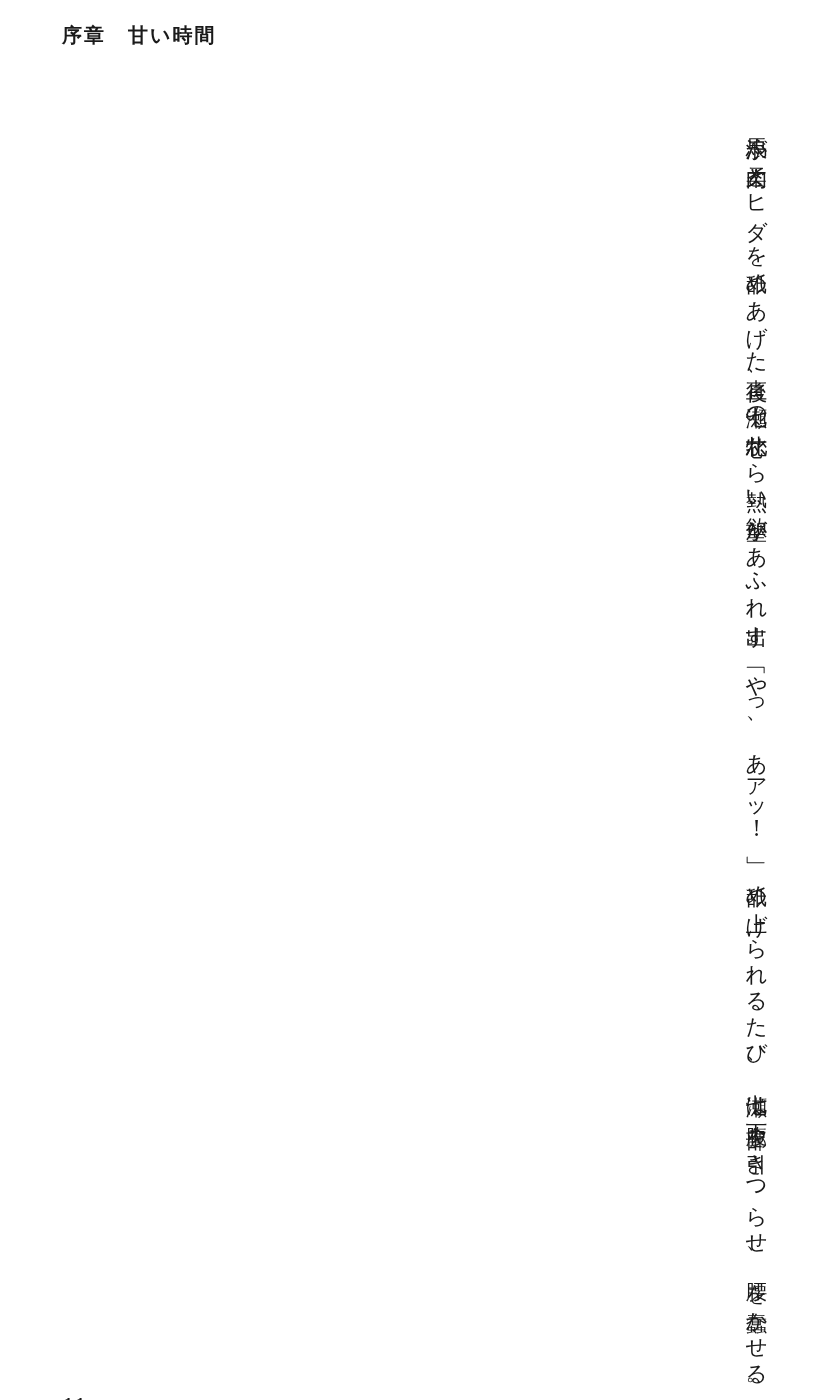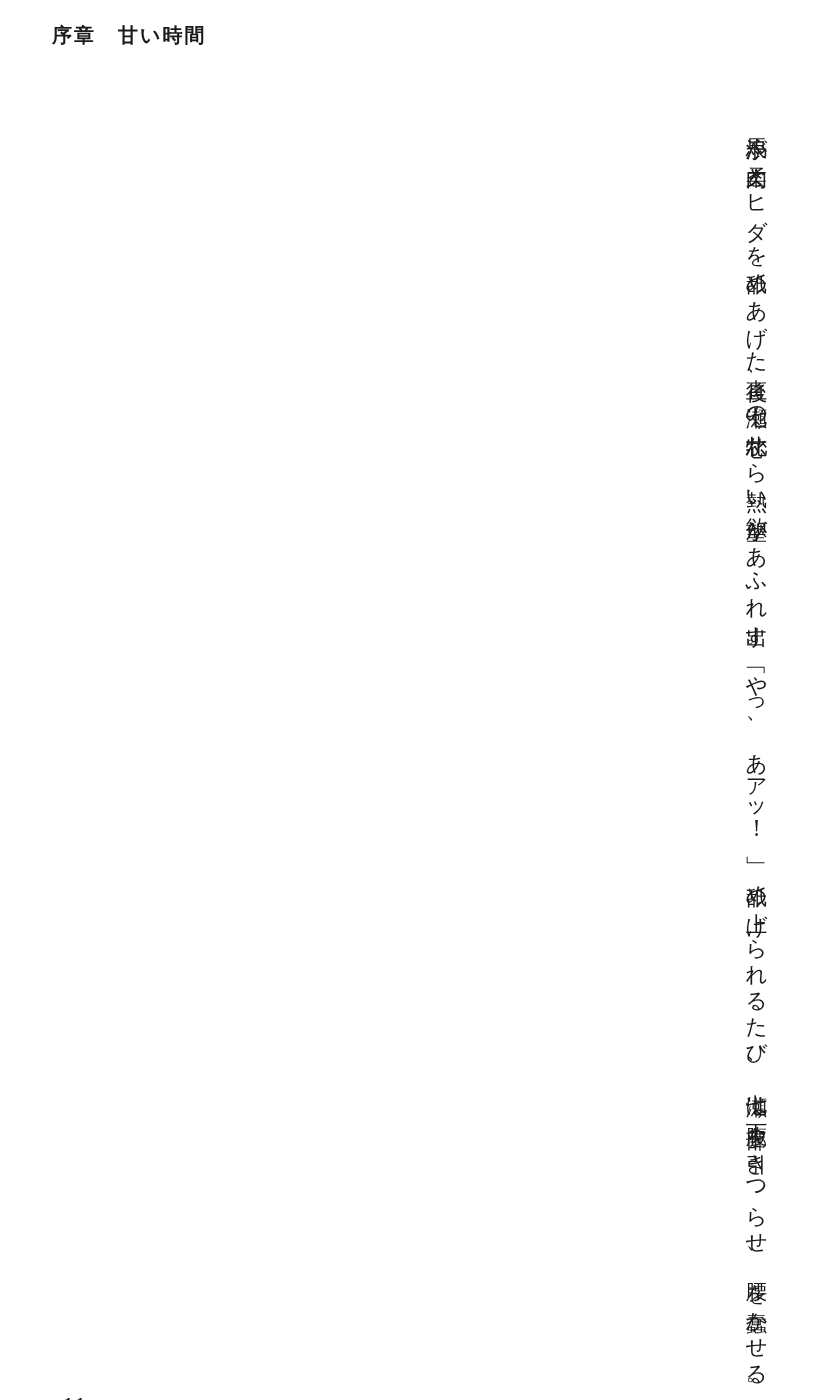--- a/index.html
+++ b/index.html
@@ -20,21 +20,21 @@
     position: absolute;
     left: 0;
     top: 0;
     width: 821px;
     height: 1400px;
   }
 
   
   .running-head {
     position: absolute;
-    left: 52px;
+    left: 62px;
     top: 22px;
     font-size: 20px;
     font-weight: bold;
     letter-spacing: 2px;
     white-space: nowrap;
     font-family: "DejaVu Serif", "Liberation Serif", serif;
   }
   .running-head .chapter-label {
     margin-right: 22px;
   }

